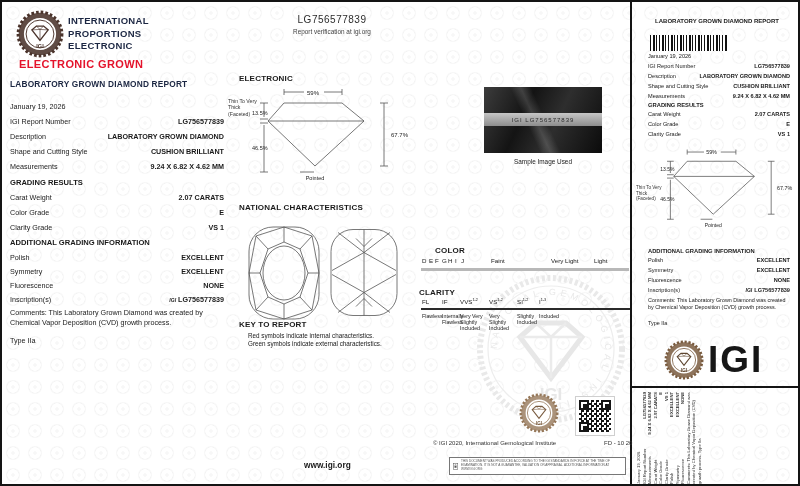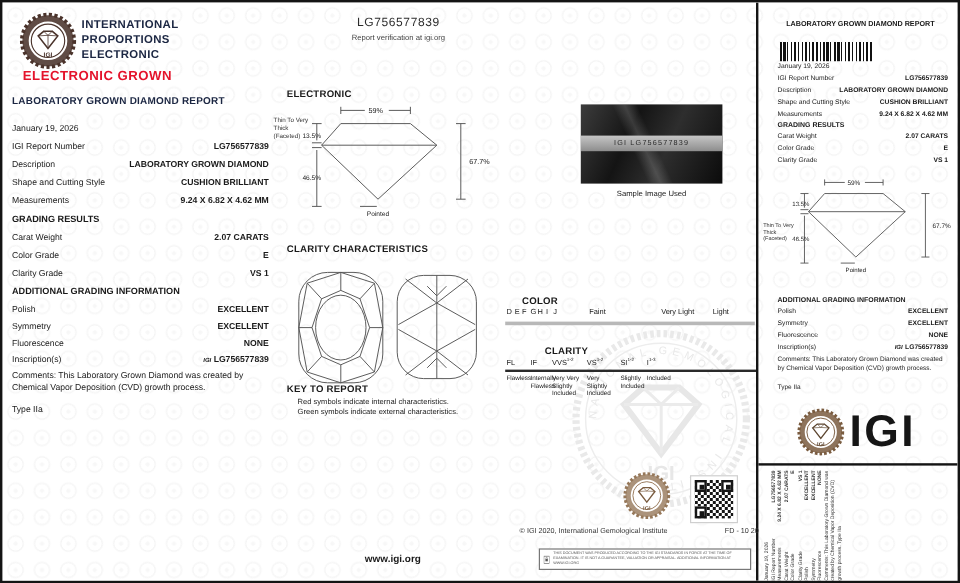--- a/index.html
+++ b/index.html
@@ -178,21 +178,21 @@
     <text x="139" y="51" font-size="6" fill="#222">67.7%</text>
     <text x="63" y="94" text-anchor="middle" font-size="5.5" fill="#222">Pointed</text>
   </svg>
 
   <div class="abs z sample" style="left:482px;top:85px;width:118px;height:66px">
     <div class="streak"></div>
     <div class="band">IGI LG756577839</div>
   </div>
   <div class="abs z" style="left:482px;top:156px;width:118px;text-align:center;font-size:6.4px">Sample Image Used</div>
 
-  <div class="abs z sec-title" style="left:237px;top:201px">CLARITY CHARACTERISTICS</div>
+  <div class="abs z sec-title" style="left:237px;top:201px">NATIONAL CHARACTERISTICS</div>
 
   <svg class="abs z" style="left:244px;top:222px" width="76" height="98" viewBox="0 0 76 98">
     <g stroke="#555" stroke-width=".8" fill="none">
       <rect x="3" y="3" width="70" height="92" rx="24"></rect>
       <ellipse cx="38" cy="49" rx="21" ry="27"></ellipse>
       <path d="M38 18 L22 25 L14 49 L22 73 L38 80 L54 73 L62 49 L54 25 Z"></path>
       <path d="M22 25 L10 12 M54 25 L66 12 M22 73 L10 86 M54 73 L66 86"></path>
       <path d="M38 18 V3 M38 80 V95 M14 49 H3 M62 49 H73"></path>
       <path d="M10 12 L38 3 M66 12 L38 3 M10 86 L38 95 M66 86 L38 95 M10 12 L3 49 M10 86 L3 49 M66 12 L73 49 M66 86 L73 49"></path>
     </g>
@@ -230,21 +230,21 @@
   <span class="scale-letter z" style="left:433px;top:255px">F</span>
   <span class="scale-letter z" style="left:440px;top:255px">G</span>
   <span class="scale-letter z" style="left:446px;top:255px">H</span>
   <span class="scale-letter z" style="left:453px;top:255px">I</span>
   <span class="scale-letter z" style="left:459px;top:255px">J</span>
   <span class="scale-range z" style="left:489px;top:255px">Faint</span>
   <span class="scale-range z" style="left:549px;top:255px">Very Light</span>
   <span class="scale-range z" style="left:592px;top:255px">Light</span>
   <div class="abs z" style="left:419px;top:266px;width:208px;height:2.5px;background:#b8b8b8"></div>
 
-  <div class="abs z sec-title" style="left:452px;top:286px">CLARITY</div>
+  <div class="abs z sec-title" style="left:417px;top:286px">CLARITY</div>
   <span class="abs z cl-code" style="left:420px;top:296px"><span>FL</span><span class="cl-sup"></span></span>
   <span class="abs z cl-code" style="left:440px;top:296px"><span>IF</span><span class="cl-sup"></span></span>
   <span class="abs z cl-code" style="left:458px;top:296px"><span>VVS</span><span class="cl-sup">1-2</span></span>
   <span class="abs z cl-code" style="left:487px;top:296px"><span>VS</span><span class="cl-sup">1-2</span></span>
   <span class="abs z cl-code" style="left:515px;top:296px"><span>SI</span><span class="cl-sup">1-2</span></span>
   <span class="abs z cl-code" style="left:537px;top:296px"><span>I</span><span class="cl-sup">1-3</span></span>
   <div class="abs z" style="left:419px;top:306px;width:209px;height:1.6px;background:#2a2a2a"></div>
   <span class="cl-sub z" style="left:420px;top:311px;width:18px">Flawless</span>
   <span class="cl-sub z" style="left:440px;top:311px;width:24px">Internally Flawless</span>
   <span class="cl-sub z" style="left:458px;top:311px;width:27px">Very Very Slightly Included</span>

